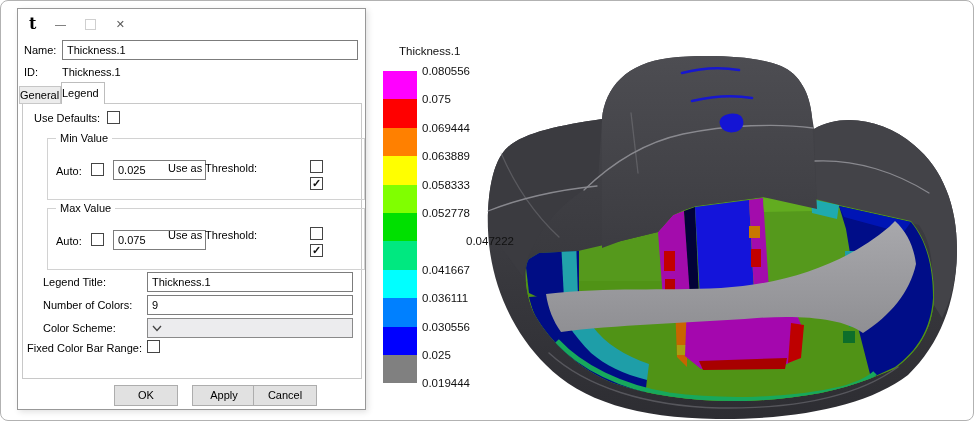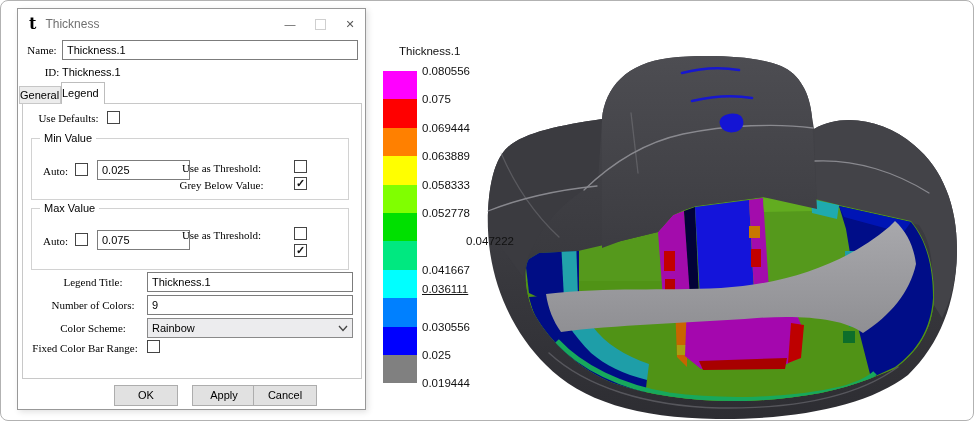--- a/index.html
+++ b/index.html
@@ -15,34 +15,34 @@
     position:absolute;left:16px;top:7px;width:349px;height:402px;z-index:3;
     background:#fff;border:1px solid #989898;box-sizing:border-box;
     box-shadow:2px 2px 6px rgba(0,0,0,.12);font-size:11px;
   }
   .titlebar{position:absolute;left:0;top:0;right:0;height:30px;display:flex;align-items:center;}
   .app-icon{font-family:"DejaVu Serif",serif;font-weight:800;font-size:16px;margin:0 9px 0 11px;line-height:1;}
   .title-text{color:#707070;font-size:12px;flex:1 1 auto;}
   .win-btn{width:30px;height:26px;display:flex;align-items:center;justify-content:center;color:#5a5a5a;font-size:11px;}
   .max-shape{width:9px;height:9px;border:1px solid #cfcfcf;}
   .lbl{position:absolute;white-space:nowrap;font-size:11px;line-height:13px;}
-  .r{text-align:center;font-family:Liberation Serif, serif;}
+  .r{text-align:left;}
   .inp{
     position:absolute;box-sizing:border-box;border:1px solid #7c7c7c;background:#fff;
     font-family:"Liberation Sans",sans-serif;font-size:11px;padding:1px 4px;outline:none;height:20px;
   }
   .cb{
     position:absolute;width:13px;height:13px;box-sizing:border-box;border:1px solid #454545;background:#fff;
     font-size:11px;line-height:11px;text-align:center;font-weight:bold;color:#111;
   }
   .tab{position:absolute;box-sizing:border-box;font-size:11px;text-align:left;}
   .tab-inactive{left:1px;top:77px;width:42px;height:18px;background:#ececec;border:1px solid #c6c6c6;line-height:16px;}
   .tab-active{left:43px;top:73px;width:44px;height:22px;background:#fff;border:1px solid #bdbdbd;border-bottom:none;line-height:20px;z-index:2;}
   .panel{position:absolute;left:4px;top:94px;width:340px;height:276px;box-sizing:border-box;border:1px solid #c8c8c8;background:#fff;}
-  .group{position:absolute;box-sizing:border-box;border:1px solid #d2d2d2;}
+  .group{position:absolute;box-sizing:border-box;border:1px solid #d2d2d2;margin-left:16px;}
   .group-caption{position:absolute;top:-7px;left:8px;background:#fff;padding:0 4px;font-size:11px;}
   .btn{
     position:absolute;width:64px;height:21px;box-sizing:border-box;background:#e1e1e1;border:1px solid #adadad;
     font-size:11px;text-align:center;line-height:19px;
   }
   .dropdown{
     position:absolute;box-sizing:border-box;border:1px solid #8a8a8a;background:#ececee;height:20px;
     display:flex;align-items:center;padding:0 4px;font-size:11px;
   }
   .dropdown .dd-text{flex:1 1 auto;}
@@ -175,58 +175,56 @@
       </div>
     <div>
         <div class="legend-label" style="top: 64px;">0.080556</div>
         <div class="legend-label" style="top: 92.4px;">0.075</div>
         <div class="legend-label" style="top: 120.8px;">0.069444</div>
         <div class="legend-label" style="top: 149.2px;">0.063889</div>
         <div class="legend-label" style="top: 177.6px;">0.058333</div>
         <div class="legend-label" style="top: 206px;">0.052778</div>
         <div class="legend-label" style="top: 234.4px; padding-left: 44px;">0.047222</div>
         <div class="legend-label" style="top: 262.8px;">0.041667</div>
-        <div class="legend-label" style="top: 282px; text-decoration: underline;">0.036111</div>
+        <div class="legend-label" style="top: 291px;">0.036111</div>
         <div class="legend-label" style="top: 319.6px;">0.030556</div>
         <div class="legend-label" style="top: 348px;">0.025</div>
         <div class="legend-label" style="top: 376.4px;">0.019444</div>
       </div>
   </div>
 
   <div class="dialog">
     <div class="titlebar">
       <span class="app-icon">t</span>
-      <span class="title-text">Thickness</span>
       <span class="win-btn">—</span>
       <span class="win-btn">
           <span class="max-shape"></span>
         </span>
       <span class="win-btn">✕</span>
     </div>
 
     <span class="lbl r" style="left:6px;top:35px;width:36px;">Name:</span>
     <input class="inp" style="left: 44px; top: 31px; width: 296px;" value="Thickness.1">
-    <span class="lbl r" style="left:16px;top:57px;width:36px;">ID:</span>
+    <span class="lbl r" style="left:6px;top:57px;width:36px;">ID:</span>
     <span class="lbl" style="left:44px;top:57px;">Thickness.1</span>
 
     <div class="tab tab-inactive">General</div>
     <div class="tab tab-active">Legend</div>
 
     <div class="panel">
       <span class="lbl r" style="left:11px;top:8px;width:69px;">Use Defaults:</span>
       <span class="cb" style="left:84px;top:7px;"></span>
 
       <div class="group" style="left:8px;top:34px;width:318px;height:62px;">
         <span class="group-caption">Min Value</span>
         <span class="lbl r" style="left:8px;top:26px;width:31px;">Auto:</span>
         <span class="cb" style="left:43px;top:24px;"></span>
         <input class="inp" style="left: 65px; top: 21px; width: 93px;" value="0.025">
         <span class="lbl r" style="left:120px;top:23px;width:139px;">Use as Threshold:</span>
         <span class="cb" style="left:262px;top:21px;"></span>
-        <span class="lbl r" style="left:120px;top:40px;width:139px;">Grey Below Value:</span>
         <span class="cb" style="left:262px;top:38px;">✓</span>
       </div>
 
       <div class="group" style="left:8px;top:104px;width:318px;height:62px;">
         <span class="group-caption">Max Value</span>
         <span class="lbl r" style="left:8px;top:26px;width:31px;">Auto:</span>
         <span class="cb" style="left:43px;top:24px;"></span>
         <input class="inp" style="left: 65px; top: 21px; width: 93px;" value="0.075">
         <span class="lbl r" style="left:120px;top:20px;width:139px;">Use as Threshold:</span>
         <span class="cb" style="left:262px;top:18px;"></span>
@@ -234,21 +232,20 @@
       </div>
 
       <span class="lbl r" style="left:20px;top:172px;width:100px;">Legend Title:</span>
       <input class="inp" style="left: 124px; top: 168px; width: 206px;" value="Thickness.1">
 
       <span class="lbl r" style="left:20px;top:195px;width:100px;">Number of Colors:</span>
       <input class="inp" style="left: 124px; top: 191px; width: 206px;" value="9">
 
       <span class="lbl r" style="left:20px;top:218px;width:100px;">Color Scheme:</span>
       <div class="dropdown" style="left:124px;top:214px;width:206px;">
-        <span class="dd-text">Rainbow</span>
         <svg width="10" height="7" viewBox="0 0 10 7">
           <path d="M1 1 L5 5.5 L9 1" fill="none" stroke="#444" stroke-width="1.3"></path>
         </svg>
       </div>
 
       <span class="lbl r" style="left:4px;top:238px;width:116px;">Fixed Color Bar Range:</span>
       <span class="cb" style="left:124px;top:236px;"></span>
     </div>
 
     <div class="btn" style="left:96px;top:376px;">OK</div>

